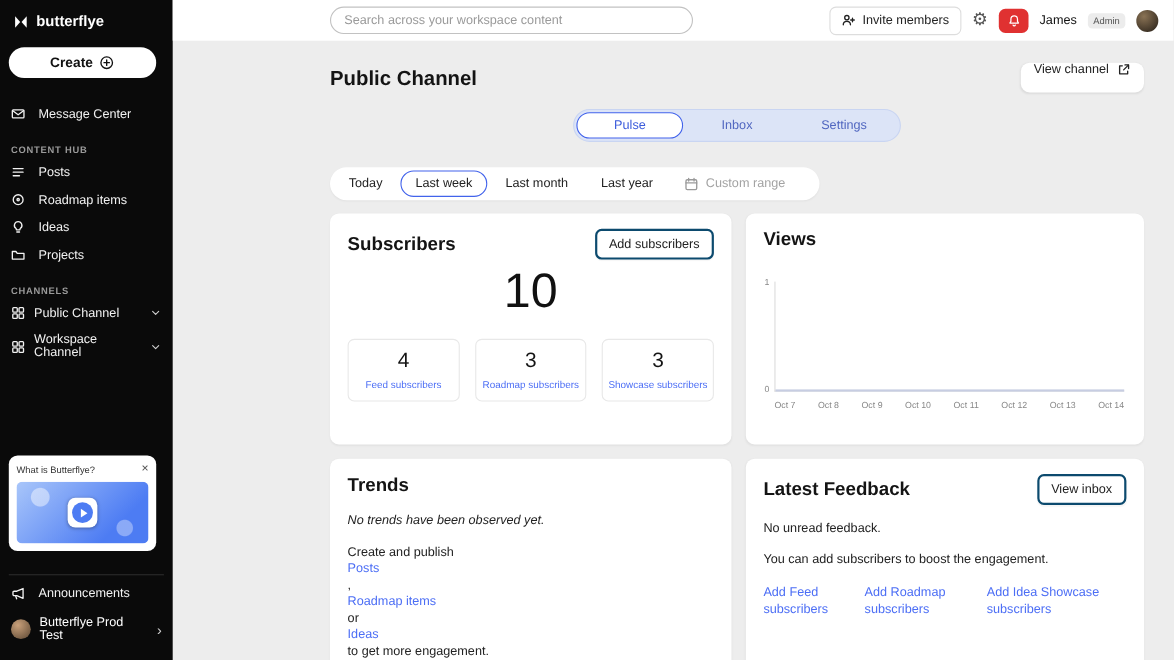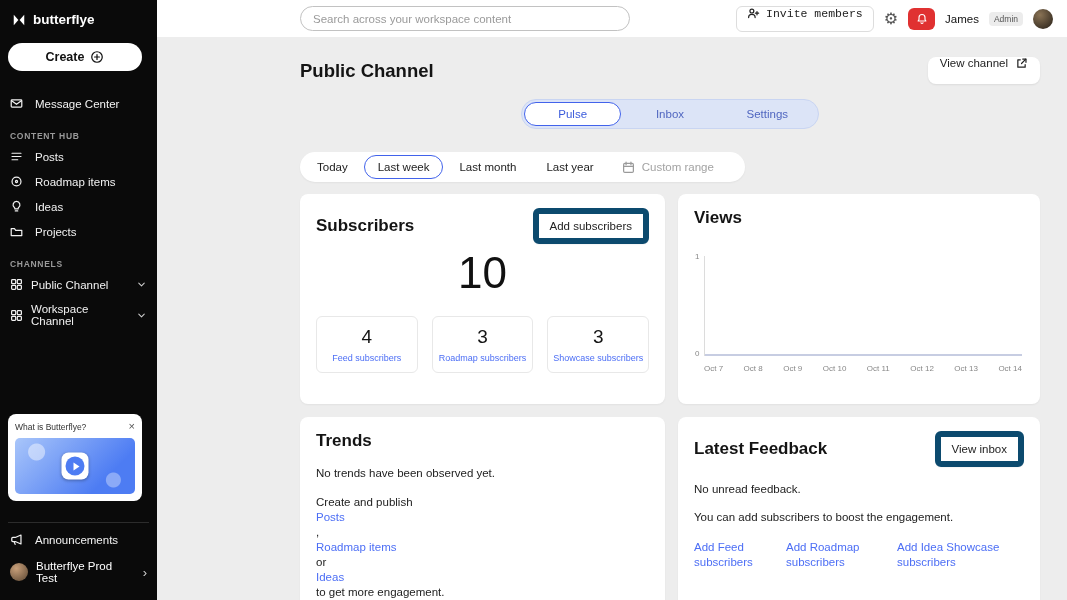--- a/index.html
+++ b/index.html
@@ -42,22 +42,22 @@
   .ws-av { width:18px; height:18px; border-radius:50%; background:radial-gradient(circle at 35% 30%,#c9a07a,#5a4632); flex:none; }
   .ws-chev { margin-left:auto; color:#cfcfcf; font-size:13px; }
 
   
   .rightcol { flex:1; display:flex; flex-direction:column; min-width:0; }
   .topbar { height:37px; background:#fff; position:relative; flex:none; }
   .search { position:absolute; left:143px; top:6px; width:330px; height:25px; border:1.5px solid #c2c2c2; border-radius:13px;
     padding:0 12px; font-size:11.5px; color:#333; outline:none; background:#fff; font-family:inherit; }
   .search::placeholder { color:#9a9a9a; }
   .top-right { position:absolute; right:14px; top:5px; display:flex; align-items:center; gap:10px; height:27px; }
-  .invite { display:flex; align-items:flex-start; gap:6px; border:1px solid #ddd; background:#fff; border-radius:6px; height:26px;
-    padding:0 10px; font-size:11.5px; color:#222; cursor:pointer; font-family:Liberation Mono, monospace; }
+  .invite { display:flex; align-items:center; gap:6px; border:1px solid #ddd; background:#fff; border-radius:6px; height:26px;
+    padding:0 10px; font-size:11.5px; color:#222; cursor:pointer; font-family:Liberation Sans, sans-serif; }
   .gearbtn { background:none; border:none; font-size:16px; color:#555; cursor:pointer; padding:0; line-height:1; font-family:inherit; }
   .bell-btn { width:27px; height:22px; background:#e03131; border:none; border-radius:6px; display:flex; align-items:center; justify-content:center; cursor:pointer; color:#fff; }
   .bell-btn .ic { width:12px; height:12px; }
   .uname { font-size:11.5px; color:#111; }
   .badge { font-size:8.5px; color:#555; background:#ececec; border-radius:4px; padding:2px 5px; }
   .avatar { width:20px; height:20px; border-radius:50%; background:radial-gradient(circle at 35% 30%,#8a7355,#241d16); cursor:pointer; flex:none; }
 
   .main { flex:1; padding:20px 27px 0 143px; overflow:hidden; }
   .title-row { display:flex; justify-content:space-between; align-items:center; }
   .page-title { font-size:18.5px; font-weight:600; color:#141414; }
@@ -75,35 +75,35 @@
   .fpill.active { border-color:#4263eb; }
   .crange { display:flex; align-items:center; gap:7px; padding:5px 28px 5px 12px; color:#a3a3a3; font-size:11.5px; cursor:pointer; }
   .crange .ic { stroke:#9a9a9a; }
 
   .grid { margin-top:12px; display:grid; grid-template-columns:365px 1fr; gap:13px; }
   .card { background:#fff; border-radius:8px; padding:14px 16px; box-shadow:0 1px 2px rgba(0,0,0,.05); }
   .c1 { height:210px; }
   .c2 { height:260px; }
   .card-head { display:flex; justify-content:space-between; align-items:center; }
   .card-title { font-size:17px; font-weight:600; color:#141414; }
-  .ghost-btn { background:#fff; border:6px solid #0c4a6e; border-radius:6px; font-size:11.5px; color:#222; padding:6px 11px; cursor:pointer;
+  .ghost-btn { background:#fff; border:2px solid #0c4a6e; border-radius:6px; font-size:11.5px; color:#222; padding:6px 11px; cursor:pointer;
     box-shadow:0 1px 1px rgba(0,0,0,.04); font-family:inherit; }
   .big-num { text-align:center; font-size:44px; color:#111; margin:4px 0 18px; font-weight:400; }
   .stats { display:flex; gap:14px; }
   .stat { flex:1; border:1px solid #e8e8e8; border-radius:6px; padding:9px 4px; text-align:center; }
   .stat-v { font-size:19px; color:#141414; }
   .stat-l { font-size:9px; color:#4c6ef5; margin-top:5px; }
 
   .chart { position:relative; margin:28px 2px 0 10px; height:100px; border-left:1px solid #dcdcdc; border-bottom:1px solid #dcdcdc; }
   .ytick-top { position:absolute; left:-10px; top:-4px; font-size:8px; color:#888; }
   .ytick-bot { position:absolute; left:-10px; bottom:-3px; font-size:8px; color:#888; }
   .dataline { position:absolute; left:0; right:0; bottom:-1px; height:2px; background:#c7cde2; }
   .xticks { display:flex; justify-content:space-between; margin:8px 2px 0 10px; font-size:8px; color:#888; }
 
-  .t-line { font-size:11.5px; color:#222; margin-top:16px; }
+  .t-line { font-size:11.5px; color:#222; margin-top:16px;font-style:italic; }
   .t-block { font-size:11.5px; color:#222; margin-top:16px; line-height:15px; }
   .blk-link { display:block; color:#4c6ef5; cursor:pointer; text-decoration:none; }
   .fb-text { font-size:11.5px; color:#222; margin-top:16px; }
   .fb-links { display:flex; margin-top:17px; }
   .fb-link { color:#4c6ef5; font-size:11.5px; line-height:15px; text-decoration:none; display:block; cursor:pointer; }
   .fb-link.w1 { width:92px; }
   .fb-link.w2 { width:111px; }
   .fb-link.w3 { width:125px; }
 </style>
 </head>

